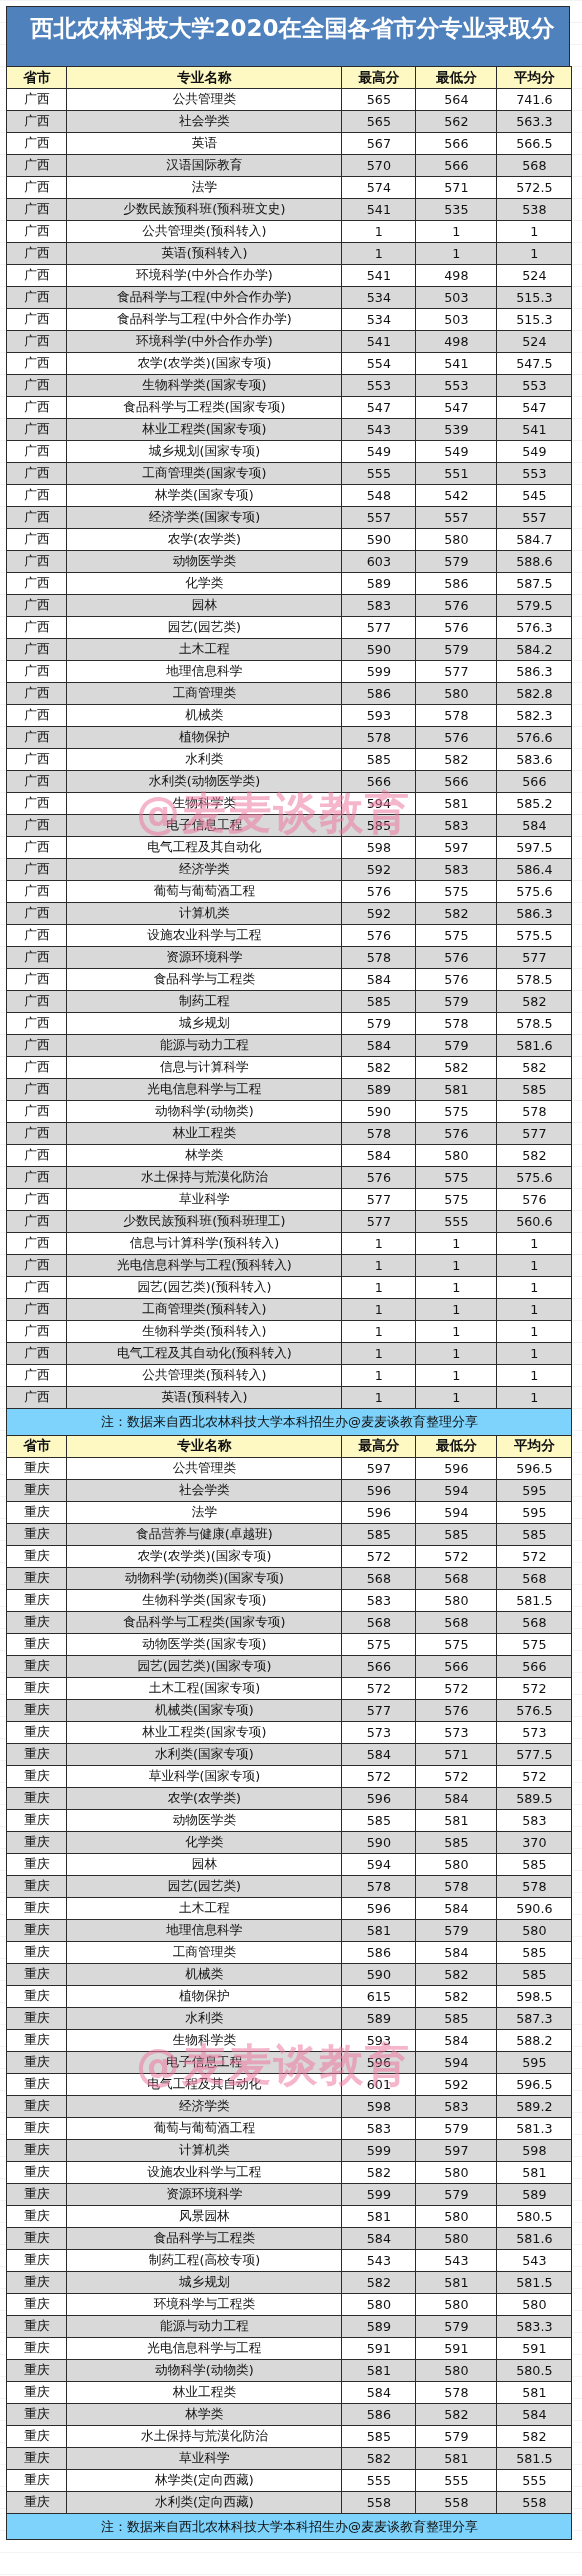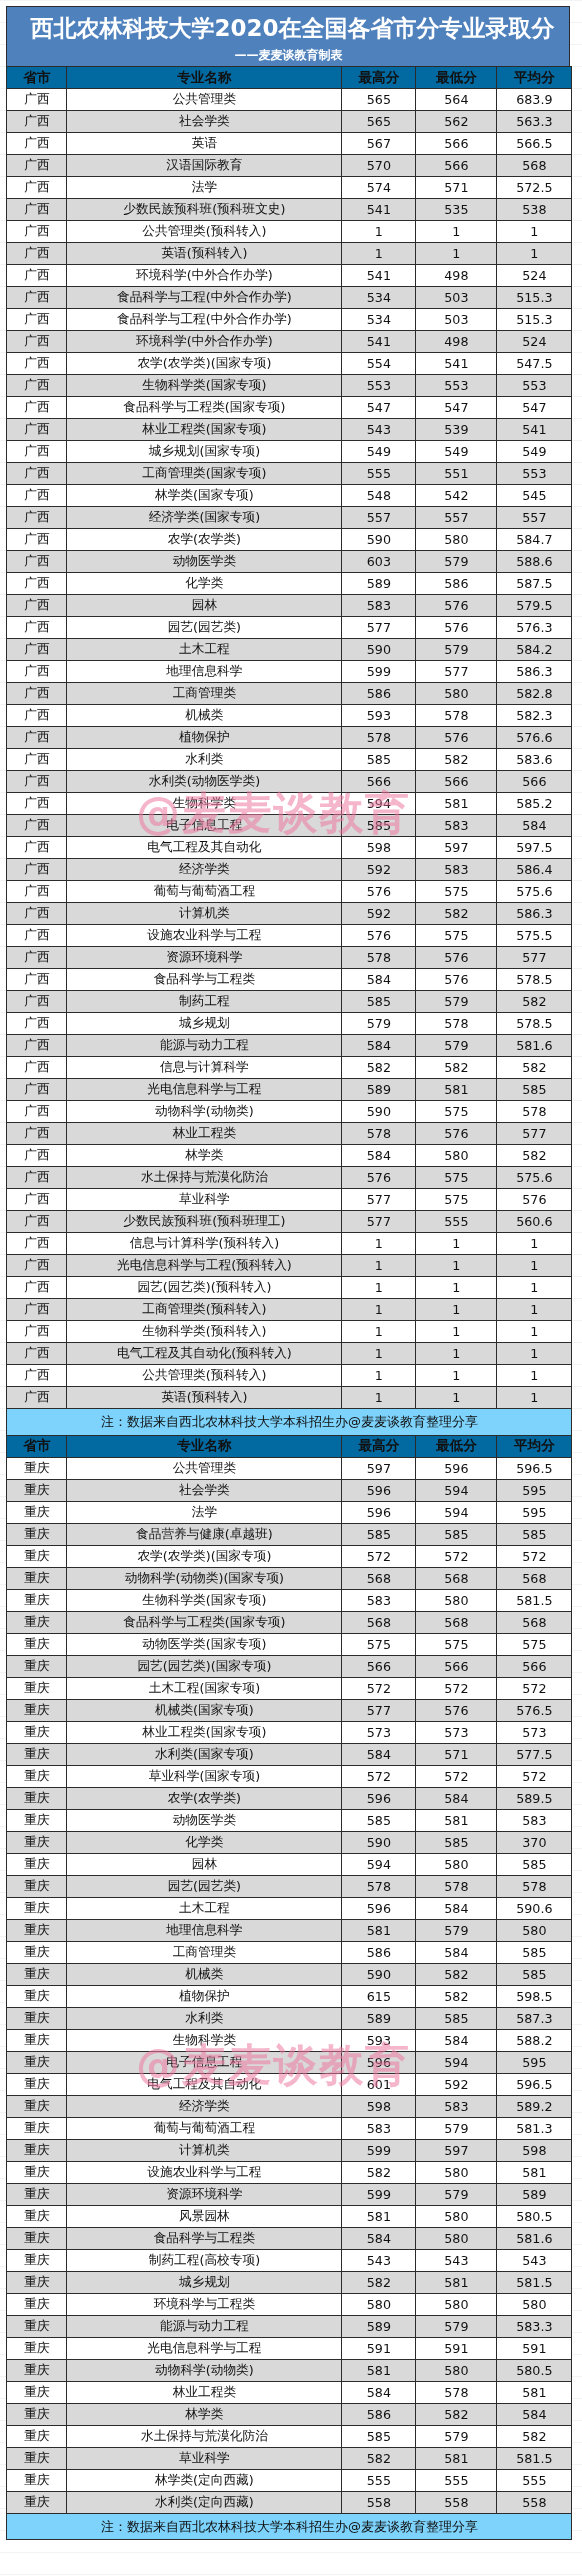--- a/index.html
+++ b/index.html
@@ -9,38 +9,37 @@
     background-image: linear-gradient(to bottom, #e6e6e6 0.9px, transparent 0.9px);
     background-size: 100% 22px; opacity: 0.5; }
   .wrap { position: absolute; left: 6.4px; top: 6.4px; width: 564px; }
   .title-band { background: #4f81bd; height: 60px; border: 0.9px solid #2b2b2b; border-bottom: none;
     box-sizing: border-box; text-align: center; color: #ffffff; }
   .title-main { font-size: 23px; font-weight: bold; line-height: 35px; padding-top: 3.6px; letter-spacing: 0px; margin-left: 8px; }
   .title-sub { font-size: 12px; font-weight: bold; line-height: 18px; }
   table { border-collapse: collapse; width: 564px; table-layout: fixed; }
   td { border: 0.9px solid #2b2b2b; text-align: center; font-size: 12.7px; color: #111;
        height: 21px; padding: 0; white-space: nowrap; overflow: hidden; }
-  tr.hdr td { background: #0369a1; font-weight: bold; font-size: 13.6px; height: 21px; }
+  tr.hdr td { background: #fef9c3; font-weight: bold; font-size: 13.6px; height: 21px; }
   tr.row:nth-child(even) td { background: #d9d9d9; }
   tr.row.alt td { background: #d9d9d9; }
   tr.row.plain td { background: #ffffff; }
   tr.note td { background: #7dd3fc; font-size: 13px; height: 25.5px; }
   .c1 { width: 60px; } .c2 { width: 275px; } .c3 { width: 74px; } .c4 { width: 81px; } .c5 { width: 75px; }
   .watermark { position: absolute; left: 136px; font-size: 44px; font-weight: bold;
     color: rgba(236, 120, 160, 0.55); pointer-events: none; letter-spacing: 1.8px; }
 </style>
 </head>
 <body>
 
 <div class="sheet-grid"></div>
 
 <div class="wrap">
   <div class="title-band">
     <div class="title-main">西北农林科技大学2020在全国各省市分专业录取分</div>
-    <div class="title-sub">——麦麦谈教育制表</div>
   </div>
   <table>
     <colgroup>
         <col class="c1">
         <col class="c2">
         <col class="c3">
         <col class="c4">
         <col class="c5">
       </colgroup>
     <tbody id="tbody">
@@ -49,21 +48,21 @@
           <td>专业名称</td>
           <td>最高分</td>
           <td>最低分</td>
           <td>平均分</td>
         </tr>
         <tr class="row plain">
           <td>广西</td>
           <td>公共管理类</td>
           <td>565</td>
           <td>564</td>
-          <td>683.9</td>
+          <td>741.6</td>
         </tr>
         <tr class="row alt">
           <td>广西</td>
           <td>社会学类</td>
           <td>565</td>
           <td>562</td>
           <td>563.3</td>
         </tr>
         <tr class="row plain">
           <td>广西</td>

